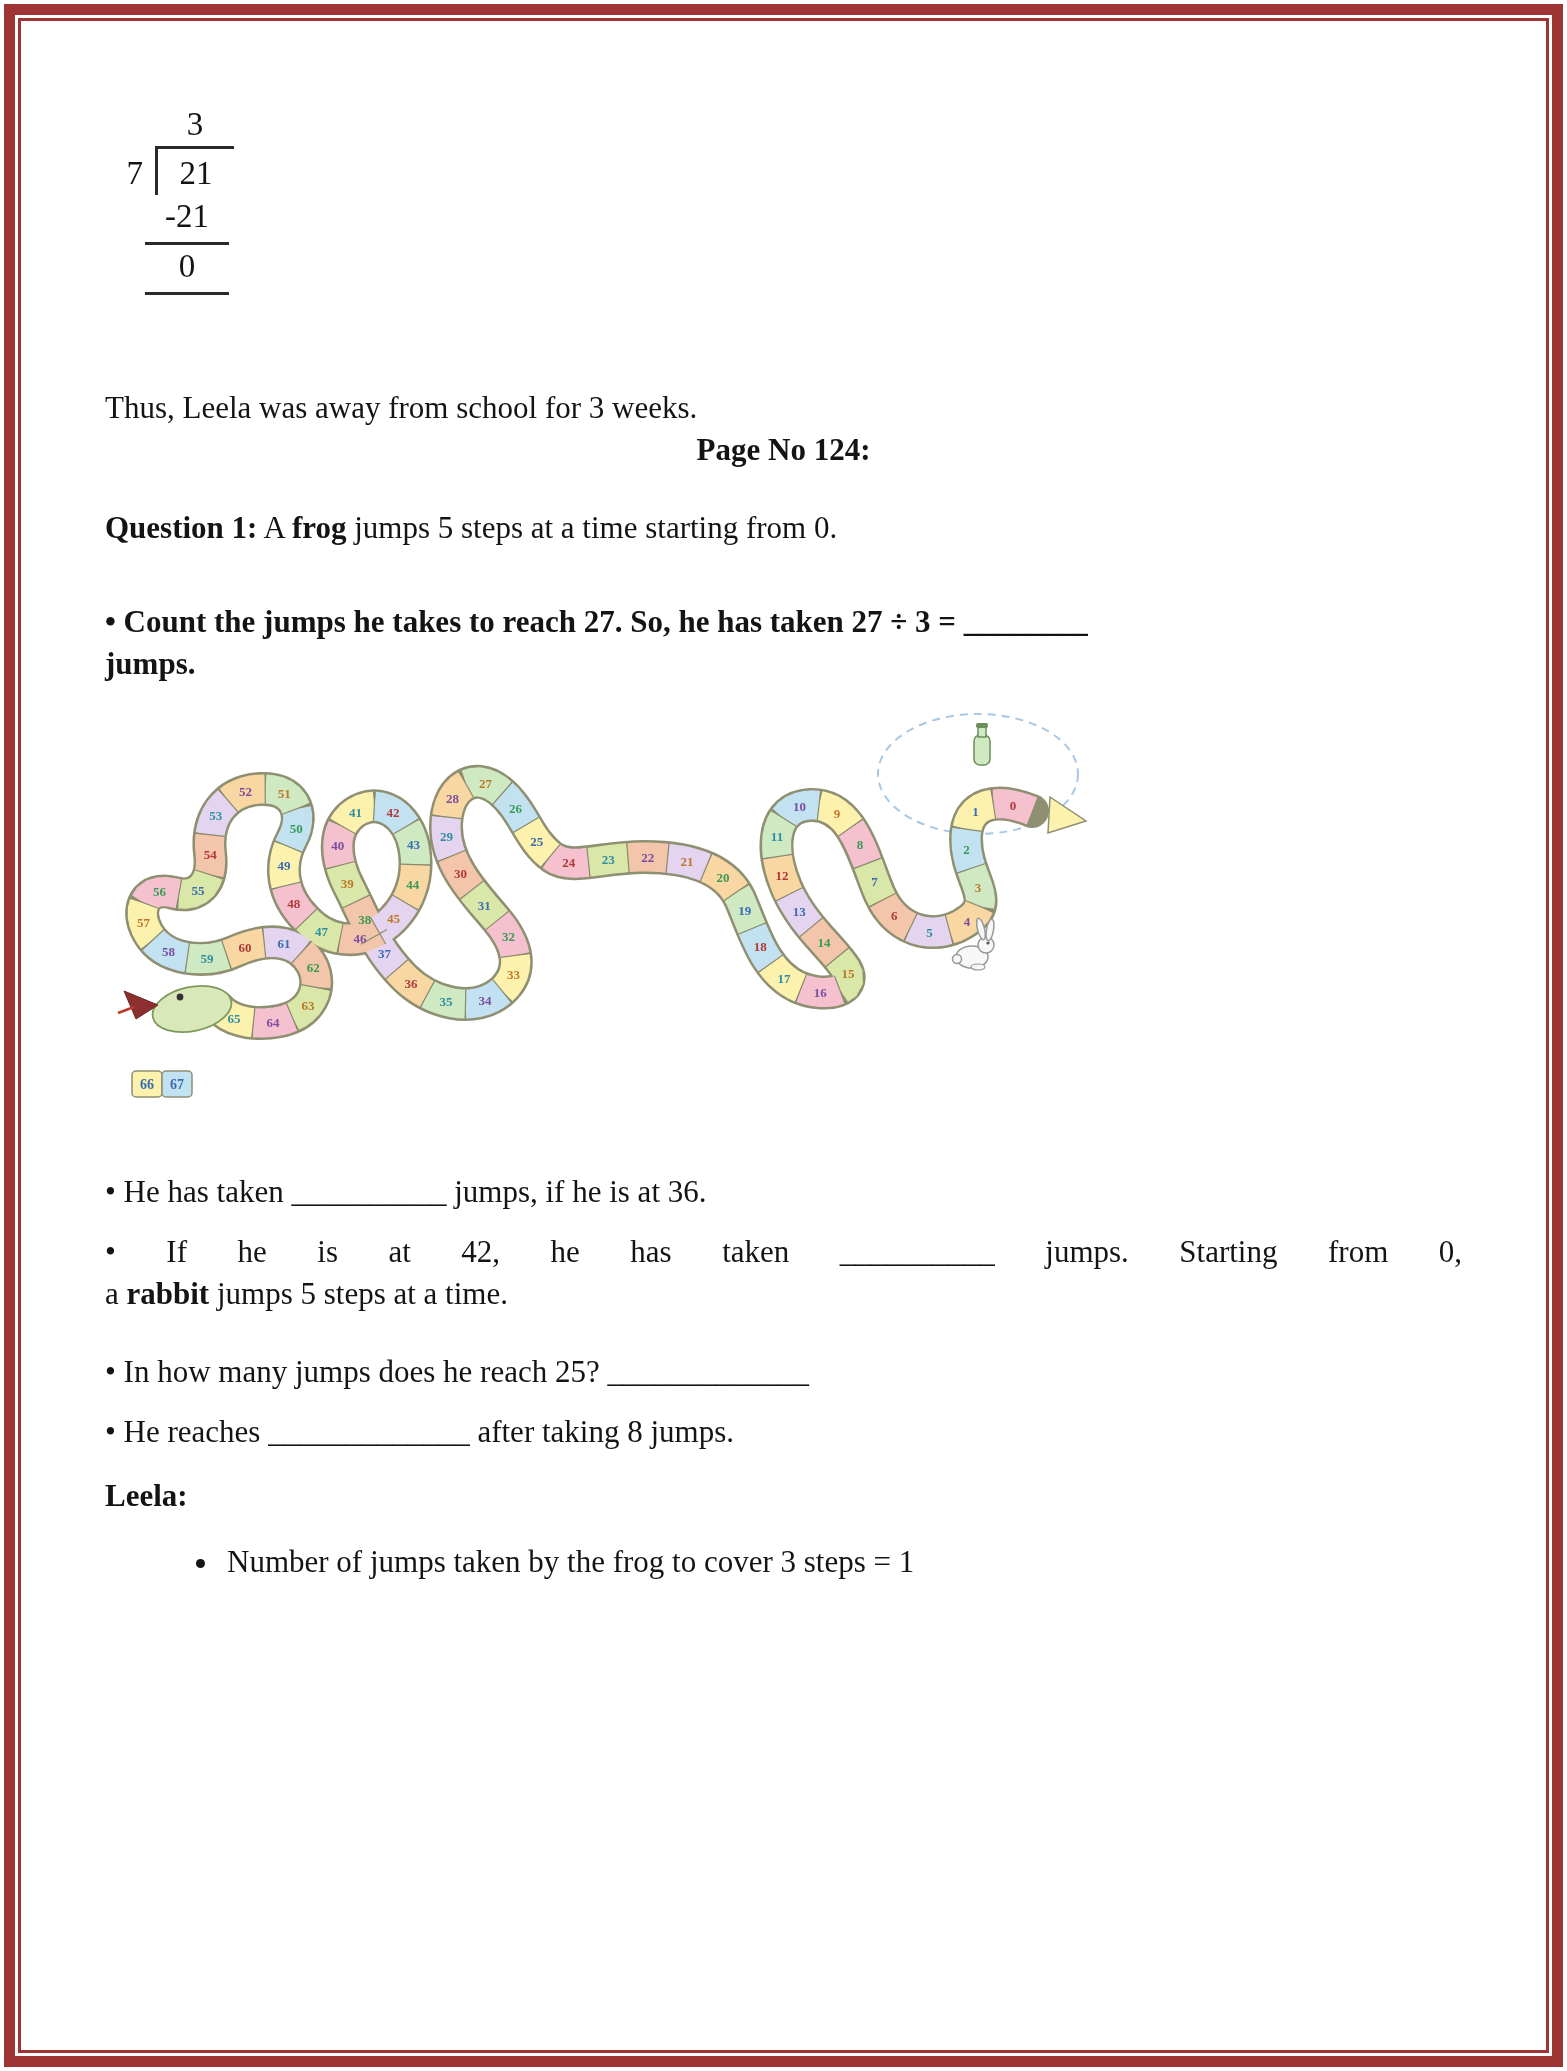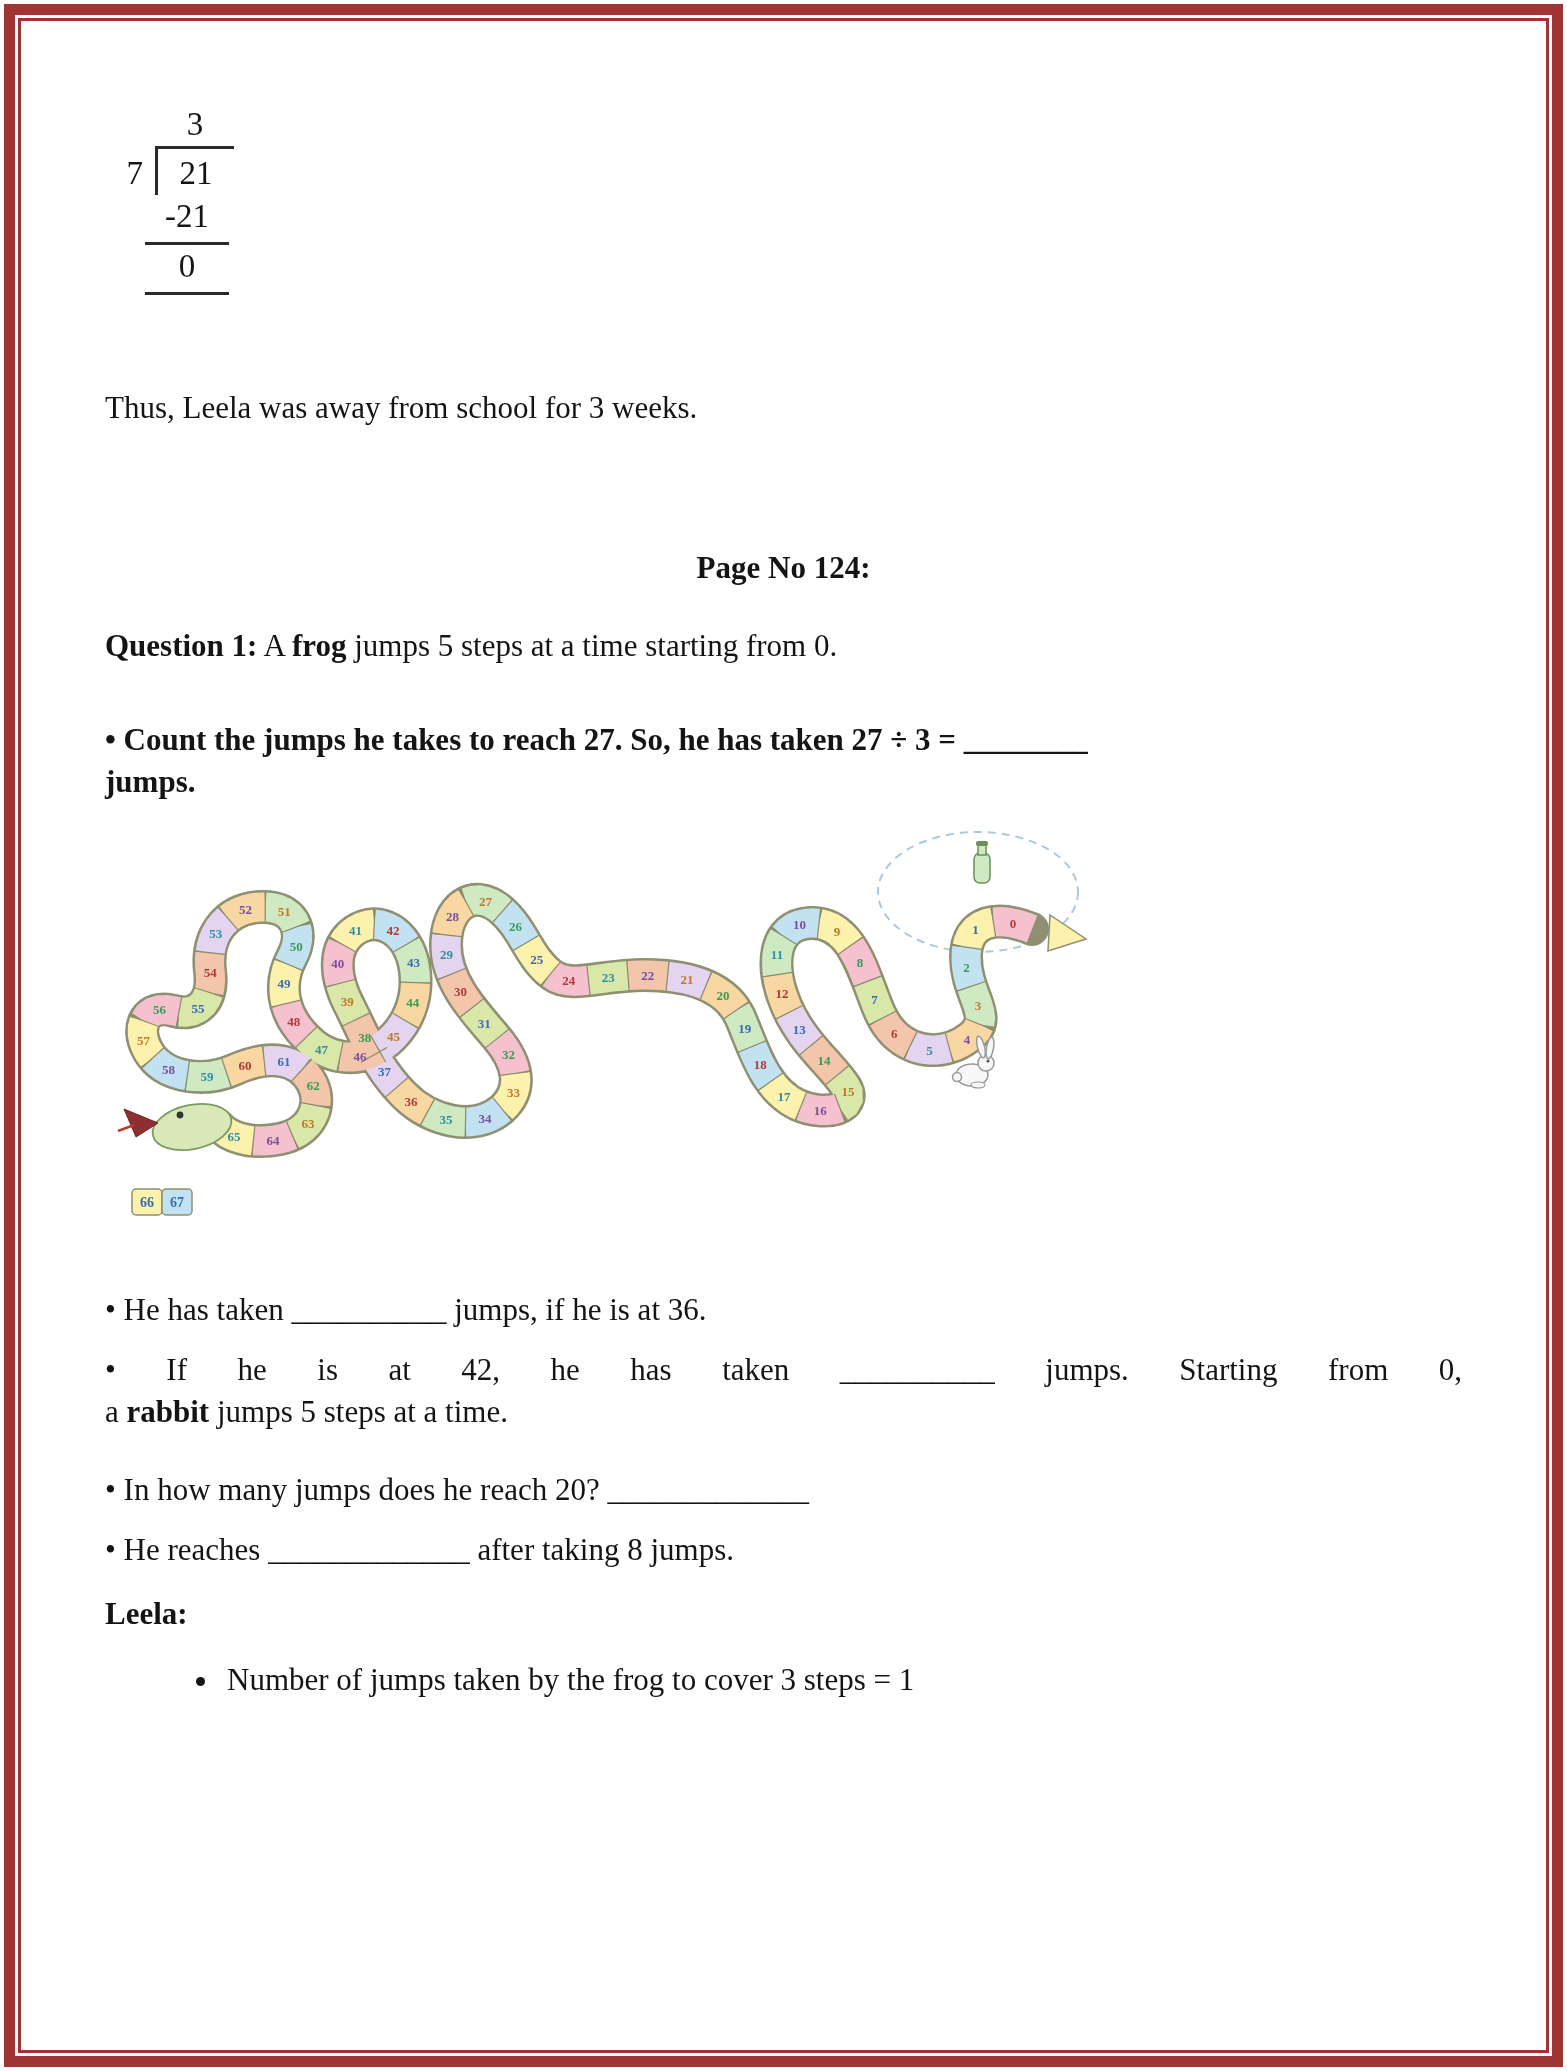--- a/index.html
+++ b/index.html
@@ -27,21 +27,21 @@
   .divisor { display:inline-block; width:32px; text-align:right; padding-right:12px; }
   .dividend{ display:inline-block; border-left:3px solid #2a2a2a; border-top:3px solid #2a2a2a;
              width:76px; text-align:center; padding-top:3px; }
   .sub  { display:inline-block; margin-left:34px; width:84px; text-align:center;
           border-bottom:3px solid #2a2a2a; padding-bottom:4px; }
   .rem  { display:inline-block; margin-left:34px; width:84px; text-align:center;
           border-bottom:3px solid #2a2a2a; padding-bottom:4px; }
 
   
   .conclusion { margin-top:92px; }
-  .heading    { margin-top:118px; text-align:center; font-weight:bold; }
+  .heading    { text-align:center; font-weight:bold; }
   .question   { margin-top:36px; }
   .b-count    { margin-top:52px;font-weight:bold; }
   .b-count span { display:block; }
   .figure     { margin-top:14px; margin-left:10px; width:980px; }
   .b-36       { margin-top:10px; }
   .b-42       { margin-top:18px; }
   .b-42 .just-line { display:block; text-align:justify; text-align-last:justify; }
   .b-42 .line2 { display:block; }
   .b-25       { margin-top:36px; }
   .b-8        { margin-top:18px; }
@@ -360,21 +360,21 @@
       </svg>
     </div>
 
     <p class="b-36">• He has taken __________ jumps, if he is at 36.</p>
 
     <p class="b-42">
       <span class="just-line">• If he is at 42, he has taken __________ jumps. Starting from 0,</span>
       <span class="line2"><span>a </span><b>rabbit</b><span> jumps 5 steps at a time.</span></span>
     </p>
 
-    <p class="b-25">• In how many jumps does he reach 20? _____________</p>
+    <p class="b-25">• In how many jumps does he reach 25? _____________</p>
     <p class="b-8">• He reaches _____________ after taking 8 jumps.</p>
 
     <p class="answer-label">Leela:</p>
 
     <ul class="answer">
       <li>Number of jumps taken by the frog to cover 3 steps = 1</li>
     </ul>
 
   </div>
 </div>

